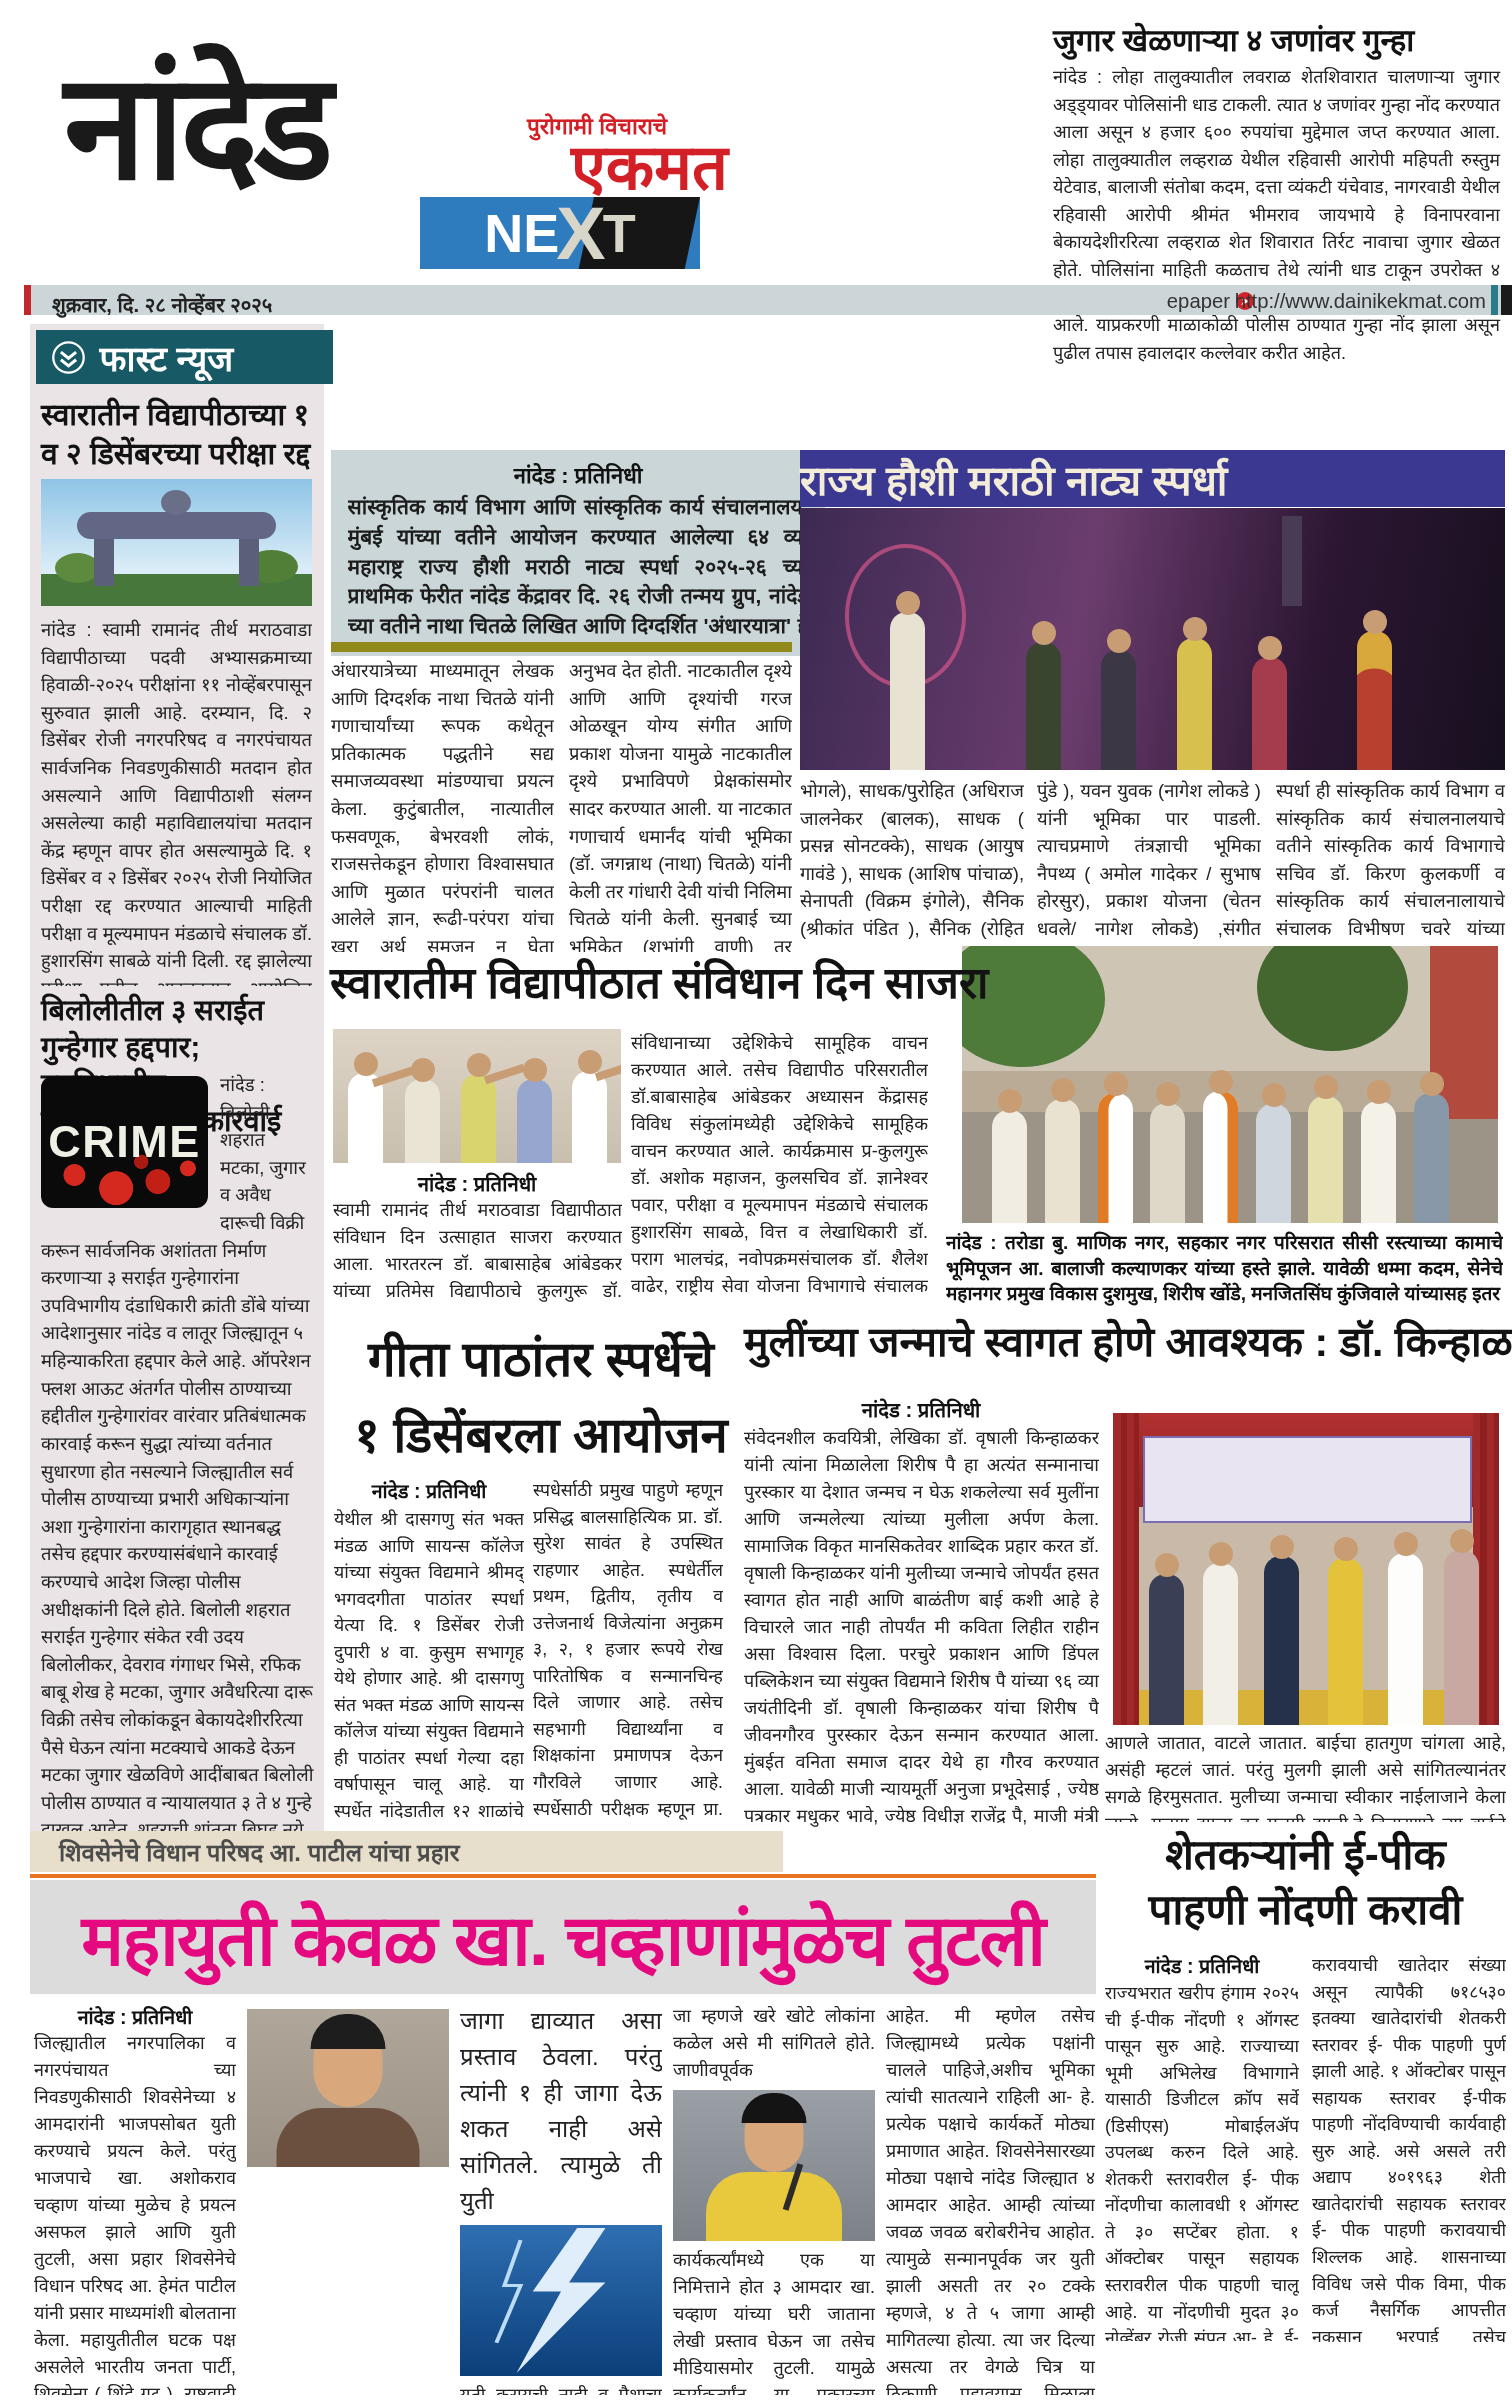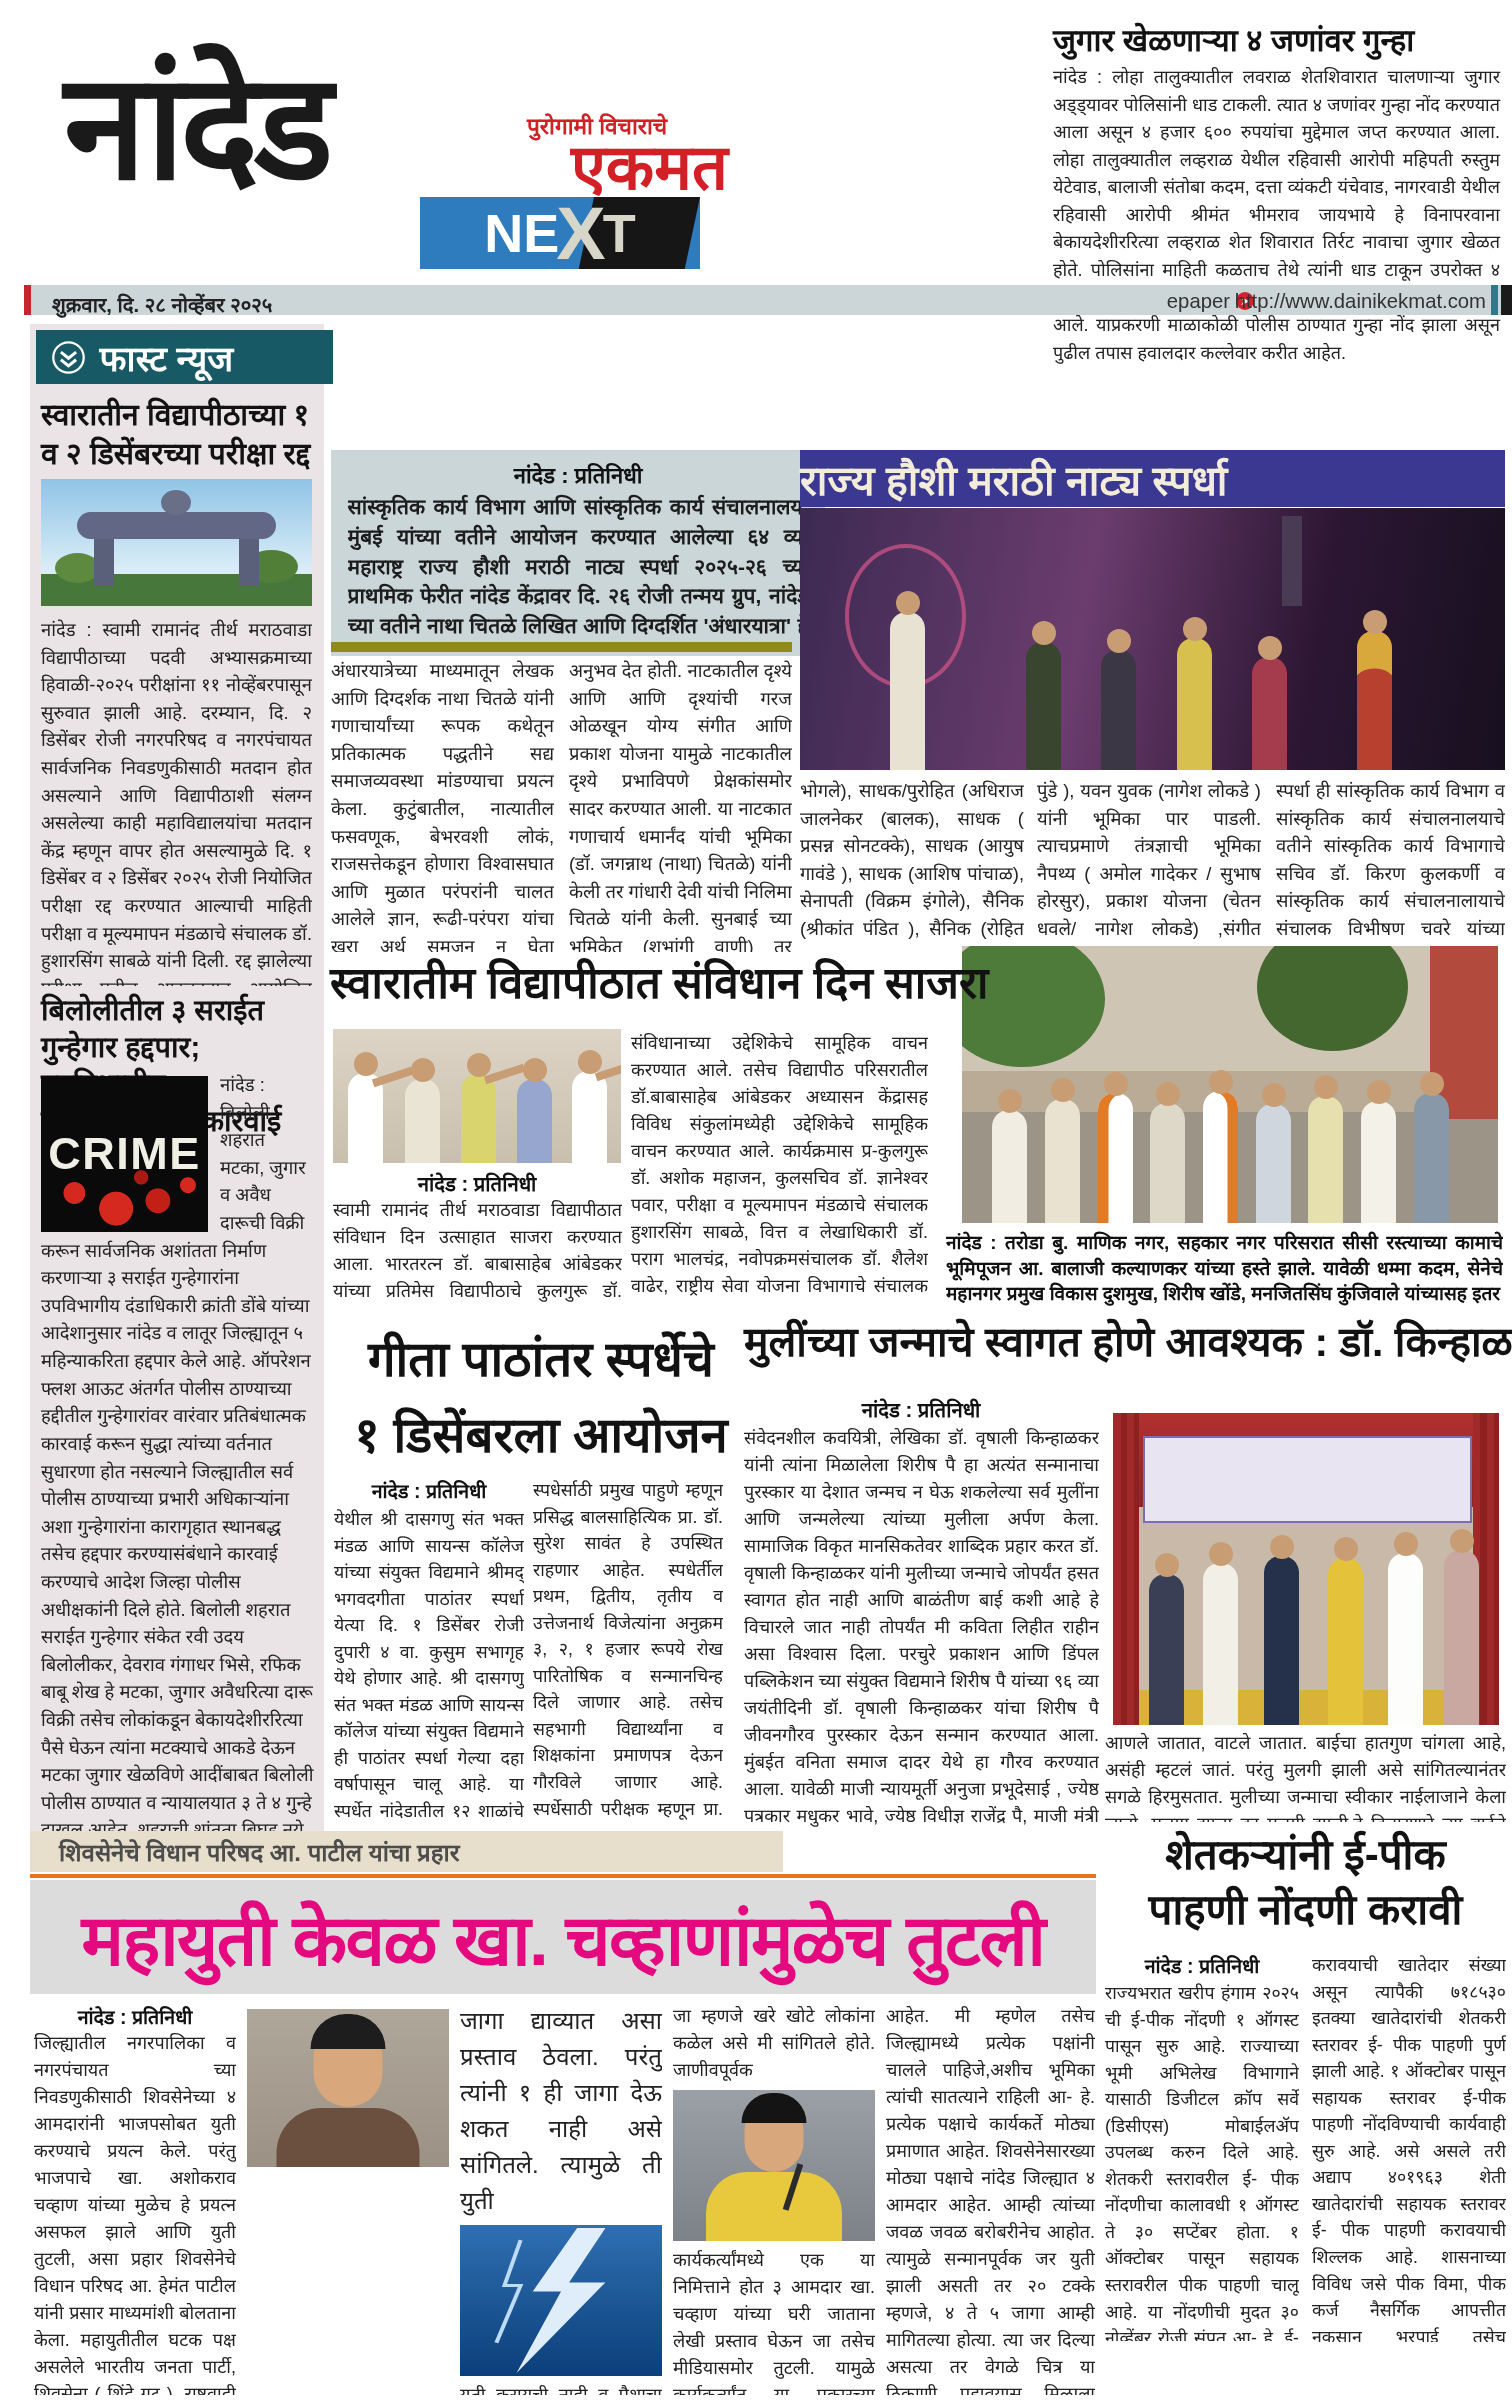--- a/index.html
+++ b/index.html
@@ -25,27 +25,27 @@
   #page-num-box{background:#1b1b1b;color:#fff;}
   #page-num-teal{background:#2c7b8a;}
   
   #left-panel{background:#eae4e6;}
   #fast-header{background:#175964;color:#fff;display:flex;align-items:center;gap:13.6px;padding-left:15px;}
   
   .photo{position:absolute;overflow:hidden;}
   .p{position:absolute;bottom:0;width:35px;border-radius:16.6px 16.6px 0 0;}
   .p::before{content:'';position:absolute;top:-21px;left:50%;transform:translateX(-50%);
              width:24px;height:24px;border-radius:50%;background:#c99d74;}
-  #crime-box{background:#0a0a0a;float:left;width:167px;height:156px;margin:4.5px 12px 4.5px 0;
+  #crime-box{background:#0a0a0a;float:left;width:167px;height:132px;margin:4.5px 12px 4.5px 0;
      display:flex;align-items:center;justify-content:center;position:relative;
      background-image:radial-gradient(circle at 20% 75%, #d5281e 0 10.5px, transparent 11.3px),
        radial-gradient(circle at 45% 85%, #d5281e 0 16.6px, transparent 17.3px),
        radial-gradient(circle at 70% 80%, #c21f16 0 12px, transparent 12.8px),
        radial-gradient(circle at 88% 70%, #d5281e 0 7.5px, transparent 8.3px),
-       radial-gradient(circle at 60% 65%, #a81a12 0 6.8px, transparent 7.5px);}
+       radial-gradient(circle at 60% 65%, #a81a12 0 6.8px, transparent 7.5px);border-radius:12px;}
   #crime-box span{color:#efefe6;font-size:45px;font-weight:800;letter-spacing:1.5px;z-index:2;}
   
   #intro-box{background:#cbd6d9;padding:9px 16.6px;}
   #olive-strip{background:#8f8a1b;}
   #stage-banner{background:#3a3890;color:#f2ecd9;display:flex;align-items:center;}
   
   #kicker-bar{background:#e7dfcc;color:#4c4c4c;display:flex;align-items:center;padding-left:29px;}
   #orange-rule{background:#e87421;}
   #mahayuti-hl-block{background:#dcdcdc;display:flex;align-items:center;justify-content:center;}
   #mahayuti-hl-block .t{color:#e5097f;font-size:71px;font-weight:800;letter-spacing:-1.5px;}

